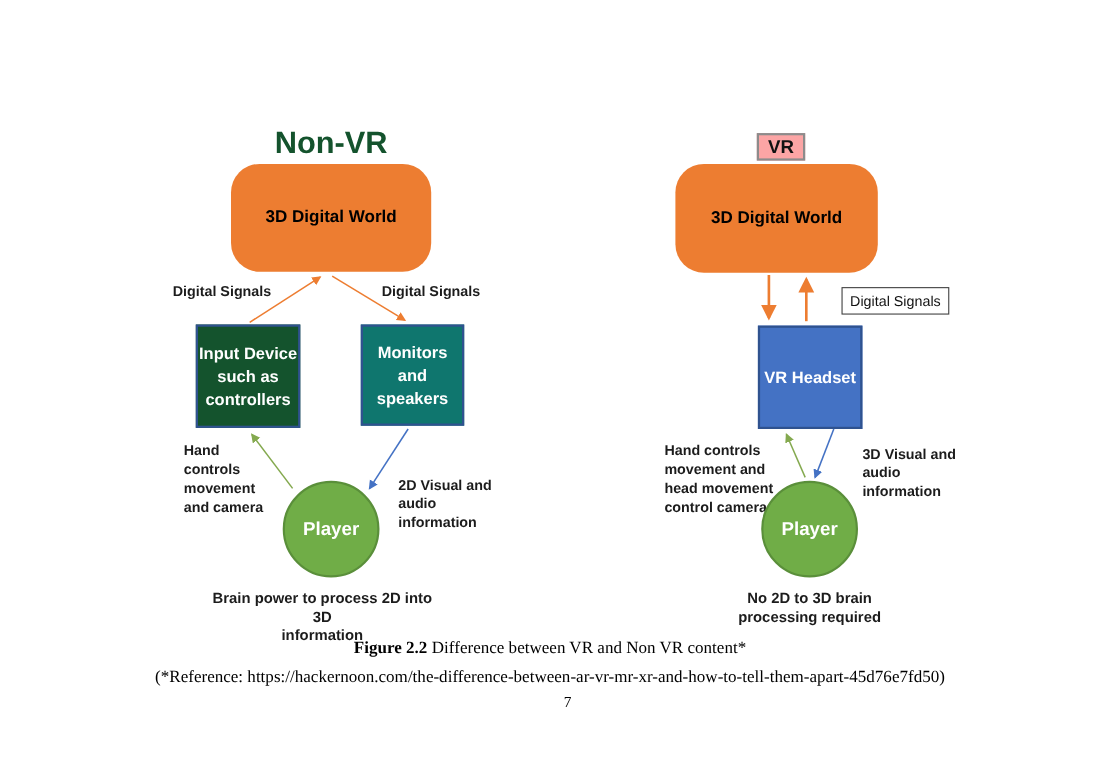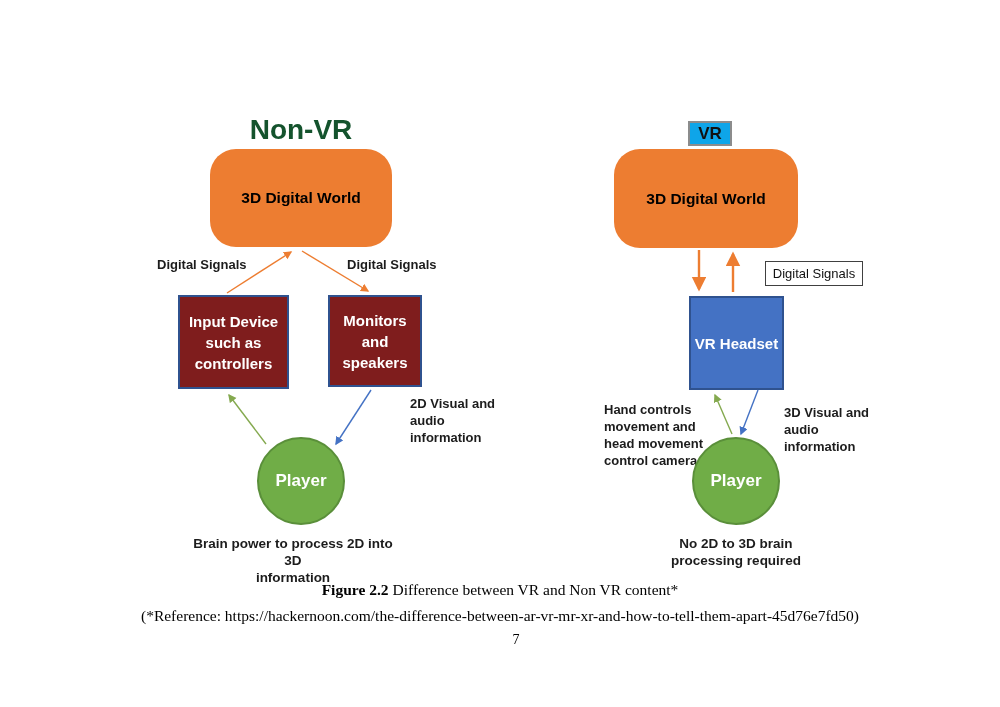--- a/index.html
+++ b/index.html
@@ -21,21 +21,21 @@
   }
   .player-circle{
     width:88px;height:88px;border-radius:50%;
     display:flex;align-items:center;justify-content:center;
     color:#fff;font-size:17px;font-weight:600;
   }
   .small-label{font-size:13px;font-weight:600;line-height:17px;white-space:pre-line;color:#1c1c1c;}
   .note-center{font-size:13.5px;font-weight:600;line-height:17px;white-space:pre-line;text-align:center;color:#1c1c1c;}
   .vr-title-box{
     display:flex;align-items:center;justify-content:center;
-    font-size:17px;font-weight:700;color:#111;background:#0ea5e9;text-align:right;
+    font-size:17px;font-weight:700;color:#111;background:#fca5a5;text-align:right;
   }
   .signals-box{
     display:flex;align-items:center;justify-content:center;
     font-size:13px;font-weight:400;color:#111;background:#fff;
   }
   .caption-line{left:0;width:100%;text-align:center;box-sizing:border-box;
     font-family:"Liberation Serif",serif;font-size:15.5px;color:#000;}
   .caption-line .fig-label{font-weight:700;margin-right:4px;}
   .page-number{left:0;width:100%;text-align:center;padding-left:32px;box-sizing:border-box;
     font-family:"Liberation Serif",serif;font-size:14px;color:#000;}
@@ -46,28 +46,32 @@
 
 <div class="page">
 
   <div class="abs diagram-title" style="left:210px;top:114px;width:182px;">Non-VR</div>
 
   <div class="abs world-box" style="left: 210px; top: 149px; width: 182px; height: 98px; background-color: rgb(237, 125, 49);">3D Digital World</div>
 
   <div class="abs small-label" style="left:157px;top:256px;">Digital Signals</div>
   <div class="abs small-label" style="left:347px;top:256px;">Digital Signals</div>
 
-  <div class="abs device-box" style="left: 178px; top: 295px; width: 111px; height: 94px; box-sizing: border-box; background-color: #7f1d1d; border-color: rgb(47, 82, 143); border-width: 2px; border-style: solid;">Input Device
+  <div class="abs device-box" style="left: 178px; top: 295px; width: 95px; height: 94px; box-sizing: border-box; background-color: #14532d; border-color: rgb(47, 82, 143); border-width: 2px; border-style: solid;">Input Device
 such as
 controllers</div>
-  <div class="abs device-box" style="left: 328px; top: 295px; width: 94px; height: 92px; box-sizing: border-box; background-color: #7f1d1d; border-color: rgb(47, 82, 143); border-width: 2px; border-style: solid;">Monitors
+  <div class="abs device-box" style="left: 328px; top: 295px; width: 94px; height: 92px; box-sizing: border-box; background-color: #0f766e; border-color: rgb(47, 82, 143); border-width: 2px; border-style: solid;">Monitors
 and
 speakers</div>
 
-  <div class="abs small-label" style="left:362px;top:395px;margin-left:48px;">2D Visual and
+  <div class="abs small-label" style="left:167px;top:401px;">Hand
+controls
+movement
+and camera</div>
+  <div class="abs small-label" style="left:362px;top:432px;">2D Visual and
 audio
 information</div>
 
   <div class="abs player-circle" style="left: 257px; top: 437px; box-sizing: border-box; background-color: rgb(112, 173, 71); border-color: rgb(90, 143, 58); border-width: 2px; border-style: solid;">Player</div>
 
   <div class="abs note-center" style="left:192px;top:535px;width:202px;">Brain power to process 2D into 3D
 information</div>
 
   <div class="abs vr-title-box" style="left:688px;top:121px;width:44px;height:25px;border:2px solid #8c8c8c;box-sizing:border-box;">VR</div>
 

